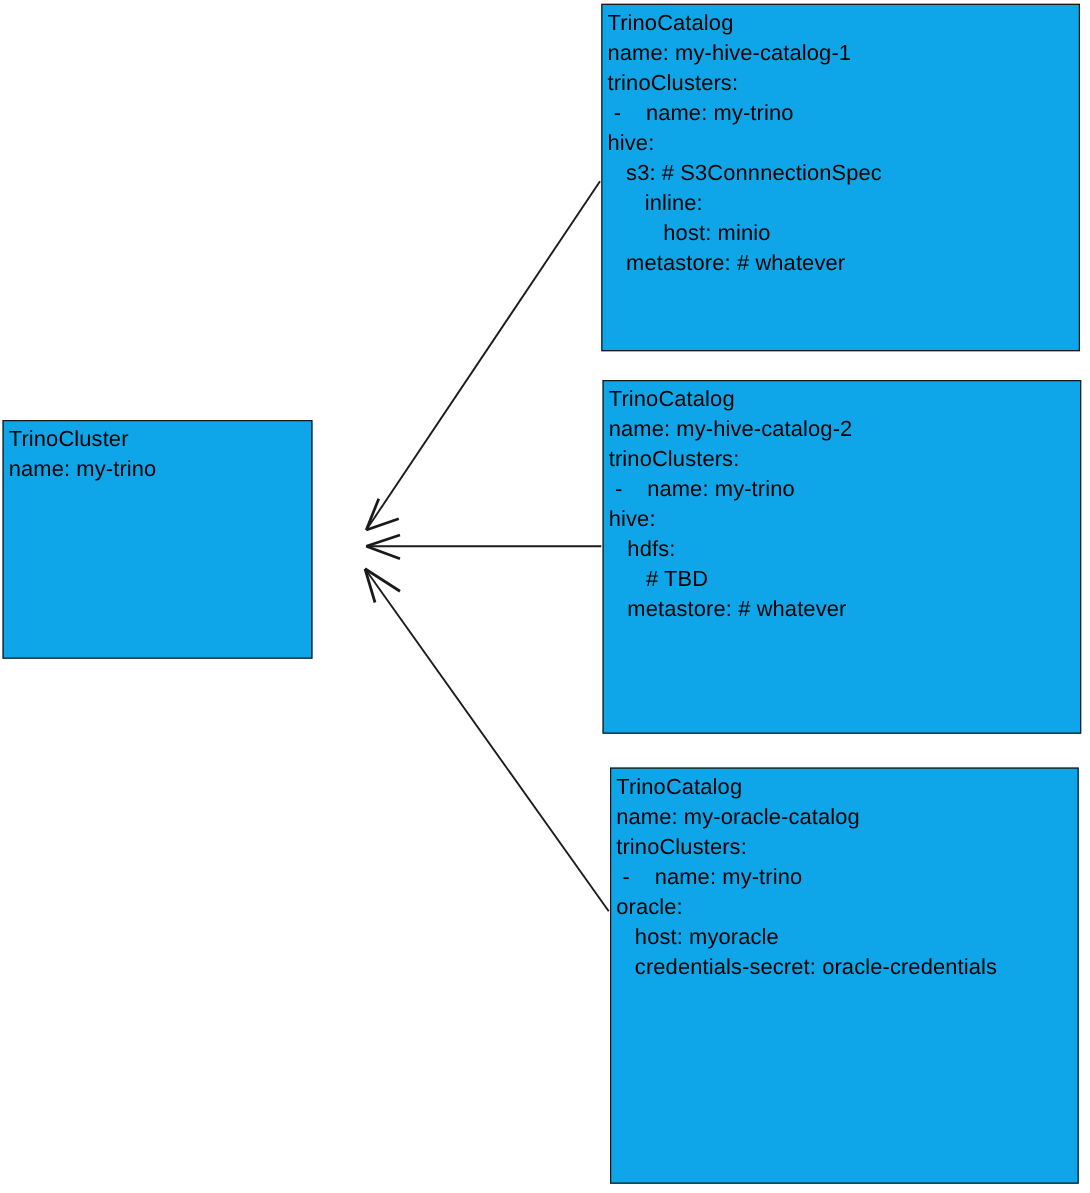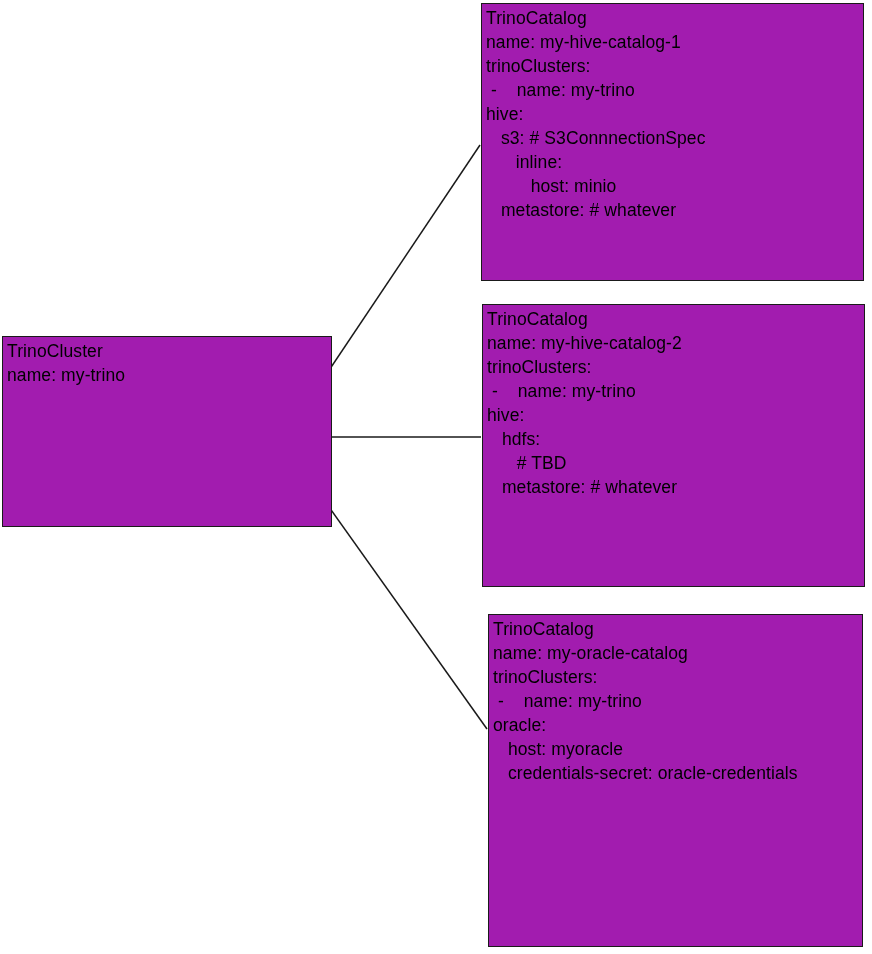--- a/index.html
+++ b/index.html
@@ -25,38 +25,38 @@
     position: absolute;
     left: 0;
     top: 0;
     width: 872px;
     height: 954px;
     pointer-events: none;
   }
   .node {
     position: absolute;
     box-sizing: border-box;
-    background: #a21caf;
+    background: #0ea5e9;
     border: 1.6px solid #1a1a1a;
   }
   .node-text {
     position: absolute;
     left: 4px;
     top: 2px;
     right: 2px;
     font-size: 17.5px;
     line-height: 24px;
     white-space: pre;
     letter-spacing: 0.1px;
   }
   
   #trino-cluster-node {
     left: 2px;
     top: 336px;
-    width: 330px;
+    width: 248px;
     height: 191px;
   }
   
   #catalog-hive-1-node {
     left: 481px;
     top: 3px;
     width: 383px;
     height: 278px;
   }
   #catalog-hive-2-node {

